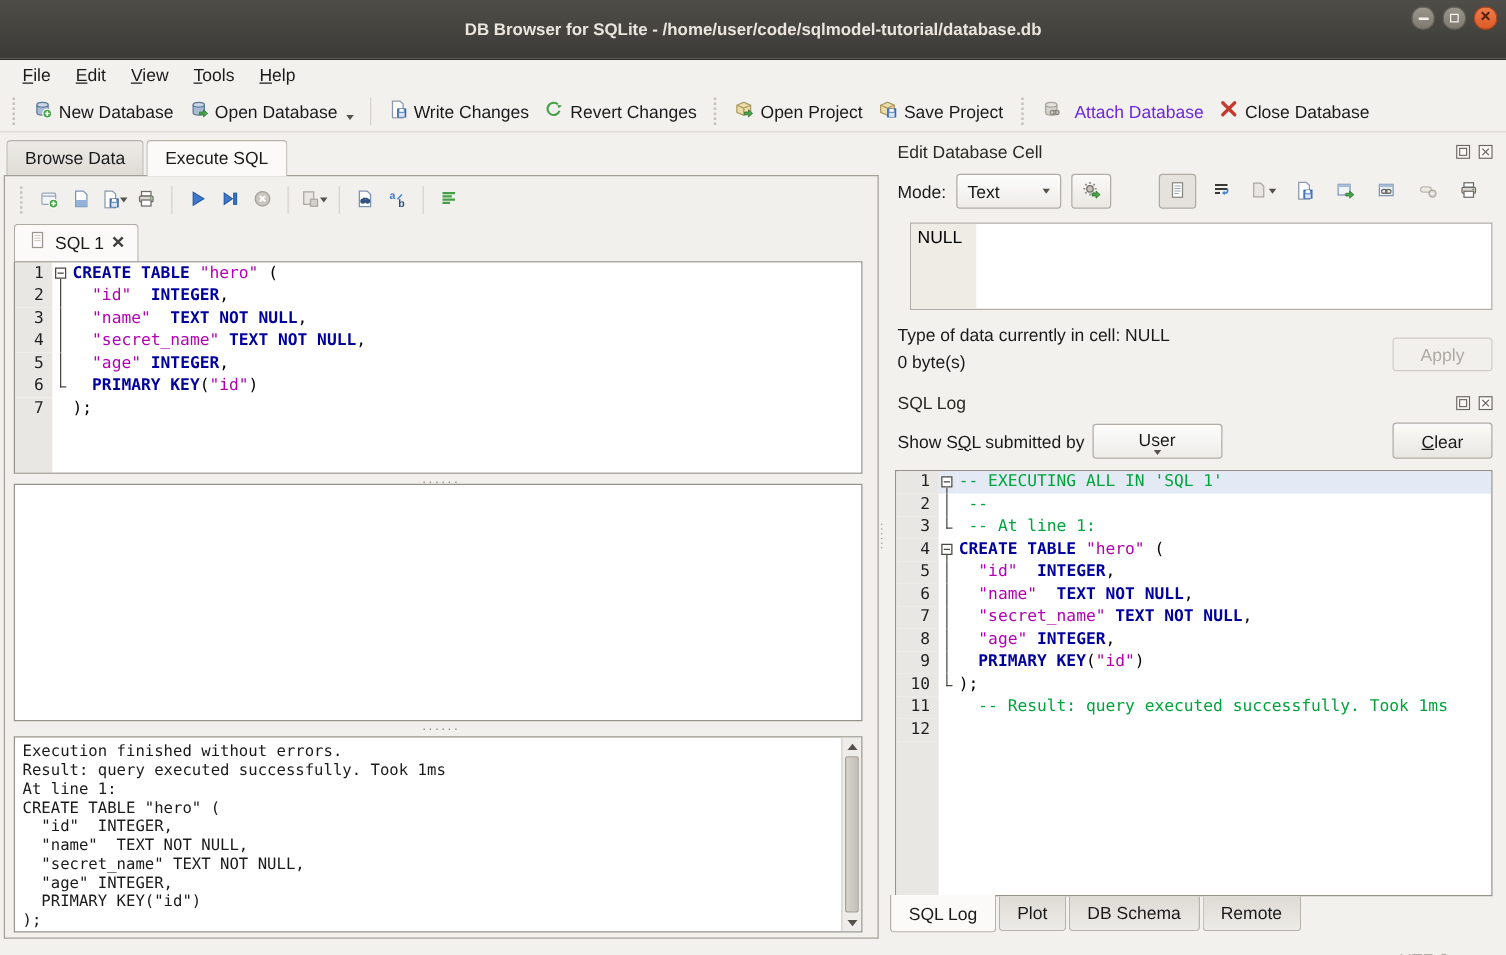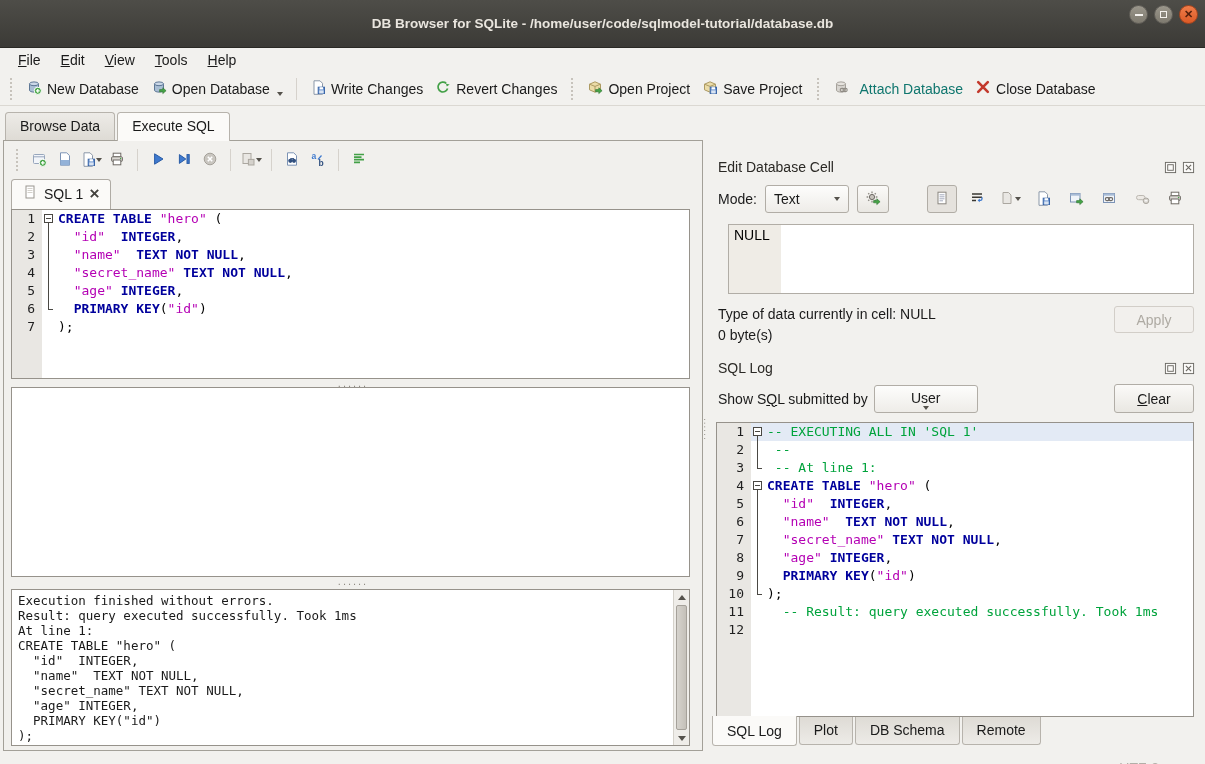--- a/index.html
+++ b/index.html
@@ -17,32 +17,32 @@
   .win-btn.close { background:linear-gradient(#F07D4A,#DB5A26); border-color:#A8451E; color:#55200C; }
   .glyph-min { width:8px; height:2px; background:#F4F2EE; display:block; }
   .glyph-max { width:7px; height:7px; border:1.5px solid #F4F2EE; display:block; }
   .glyph-x { font-size:11px; font-weight:bold; line-height:1; }
 
   
   .menubar { height:24px; display:flex; align-items:center; padding-left:8px; background:#F2F1EE;text-align:right; }
   .menu-item { padding:2px 10px; cursor:default; }
   .toolbar { height:34px; display:flex; align-items:center; background:#F2F1EE; border-bottom:1px solid #DBD8D2; padding:0 2px; }
   .tb-btn { display:flex; align-items:center; gap:5px; padding:4px 6px; white-space:nowrap; }
-  .tb-btn.disabled { color:#0f766e;gap:11px; }
+  .tb-btn.disabled { color:#6d28d9;gap:11px; }
   .tb-sep { width:1px; height:22px; background:#D6D2CC; margin:0 7px; }
   .tb-handle { width:0; height:22px; border-left:2px dotted #C7C3BC; margin:0 8px; }
   .dd { width:0; height:0; border-left:3.5px solid transparent; border-right:3.5px solid transparent; border-top:4px solid #55524C; display:inline-block; }
   .tb-btn .dd { margin-left:2px; align-self:flex-end; margin-bottom:2px; }
 
   
   .main { display:flex; height:647px; }
   .left-pane { width:703px; display:flex; flex-direction:column; padding:6px 0 2px 3px; }
   .vsplit { width:7px; display:flex; align-items:center; justify-content:center; }
   .vdots { writing-mode:vertical-rl; letter-spacing:1px; color:#908C84; font-size:10px; line-height:6px; }
-  .right-pane { flex:1; display:flex; flex-direction:column; padding:2px 9px 0 0;margin-top:46px; }
+  .right-pane { flex:1; display:flex; flex-direction:column; padding:2px 9px 0 0; }
 
   
   .main-tabbar { display:flex; align-items:flex-end; height:28px; padding-left:2px; position:relative; z-index:2; }
   .main-tab { padding:5px 14px 6px; background:linear-gradient(#EDEBE7,#DEDBD5); border:1px solid #B7B3AC;
               border-bottom:none; border-radius:3.5px 3.5px 0 0; margin-right:2px; }
   .main-tab.active { background:#FBFAF8; margin-bottom:-1px; padding-bottom:7px; }
   .left-frame { flex:1; border:1px solid #A3A098; background:#F1F0ED; display:flex; flex-direction:column; position:relative; z-index:1; }
 
   
   .sql-toolbar { height:38px; display:flex; align-items:center; padding:0 4px; }
@@ -95,21 +95,21 @@
            border:1px solid #B1ADA6; border-radius:3px; padding:4px 8px; height:28px; }
   .combo-mode { width:84px; margin-left:8px; }
   .combo-user { width:104px; margin-left:6px;flex-direction:column; }
   .gear-btn { width:32px; height:28px; border:1px solid #B1ADA6; border-radius:3px; background:linear-gradient(#FBFAF8,#E9E7E2);
               display:flex; align-items:center; justify-content:center; margin-left:8px; }
   .cell-icons { display:flex; align-items:center; gap:7px; margin-left:auto; padding-right:4px; }
   .cell-icons .icon-btn.active { background:#E5E2DD; border:1px solid #B1ADA6; border-radius:3px; width:30px; height:28px; }
   .cell-editbox { height:70px; margin:2px 2px 0 18px; border:1px solid #B1ADA6; background:#fff; position:relative; overflow:hidden; }
   .cell-gutter { position:absolute; left:0; top:0; bottom:0; width:52px; background:#EFECE6; }
   .cell-value { position:absolute; left:5px; top:2px; color:#000; font-size:14px; }
-  .cell-info { display:flex; align-items:flex-start; padding:12px 2px 12px 8px; }
+  .cell-info { display:flex; align-items:flex-end; padding:12px 2px 12px 8px; }
   .cell-info-left { display:flex; flex-direction:column; gap:5px; }
   .apply-btn { margin-left:auto; width:80px; height:27px; border:1px solid #D2CEC8; border-radius:3px;
                background:#F2F0ED; color:#AEAAA3; display:flex; align-items:center; justify-content:center; }
 
   .log-controls { display:flex; align-items:center; padding:5px 2px 9px 8px; }
   .clear-btn { margin-left:auto; width:80px; height:29px; border:1px solid #B1ADA6; border-radius:3px;
                background:linear-gradient(#FBFAF8,#E9E7E2); display:flex; align-items:center; justify-content:center; }
   .log-editbox { flex:1; margin:0 2px 0 6px; border:1px solid #96928B; background:#fff; overflow:hidden; display:flex; flex-direction:column; }
 
   .dock-tabbar { height:36px; display:flex; align-items:flex-start; padding-left:2px; }

